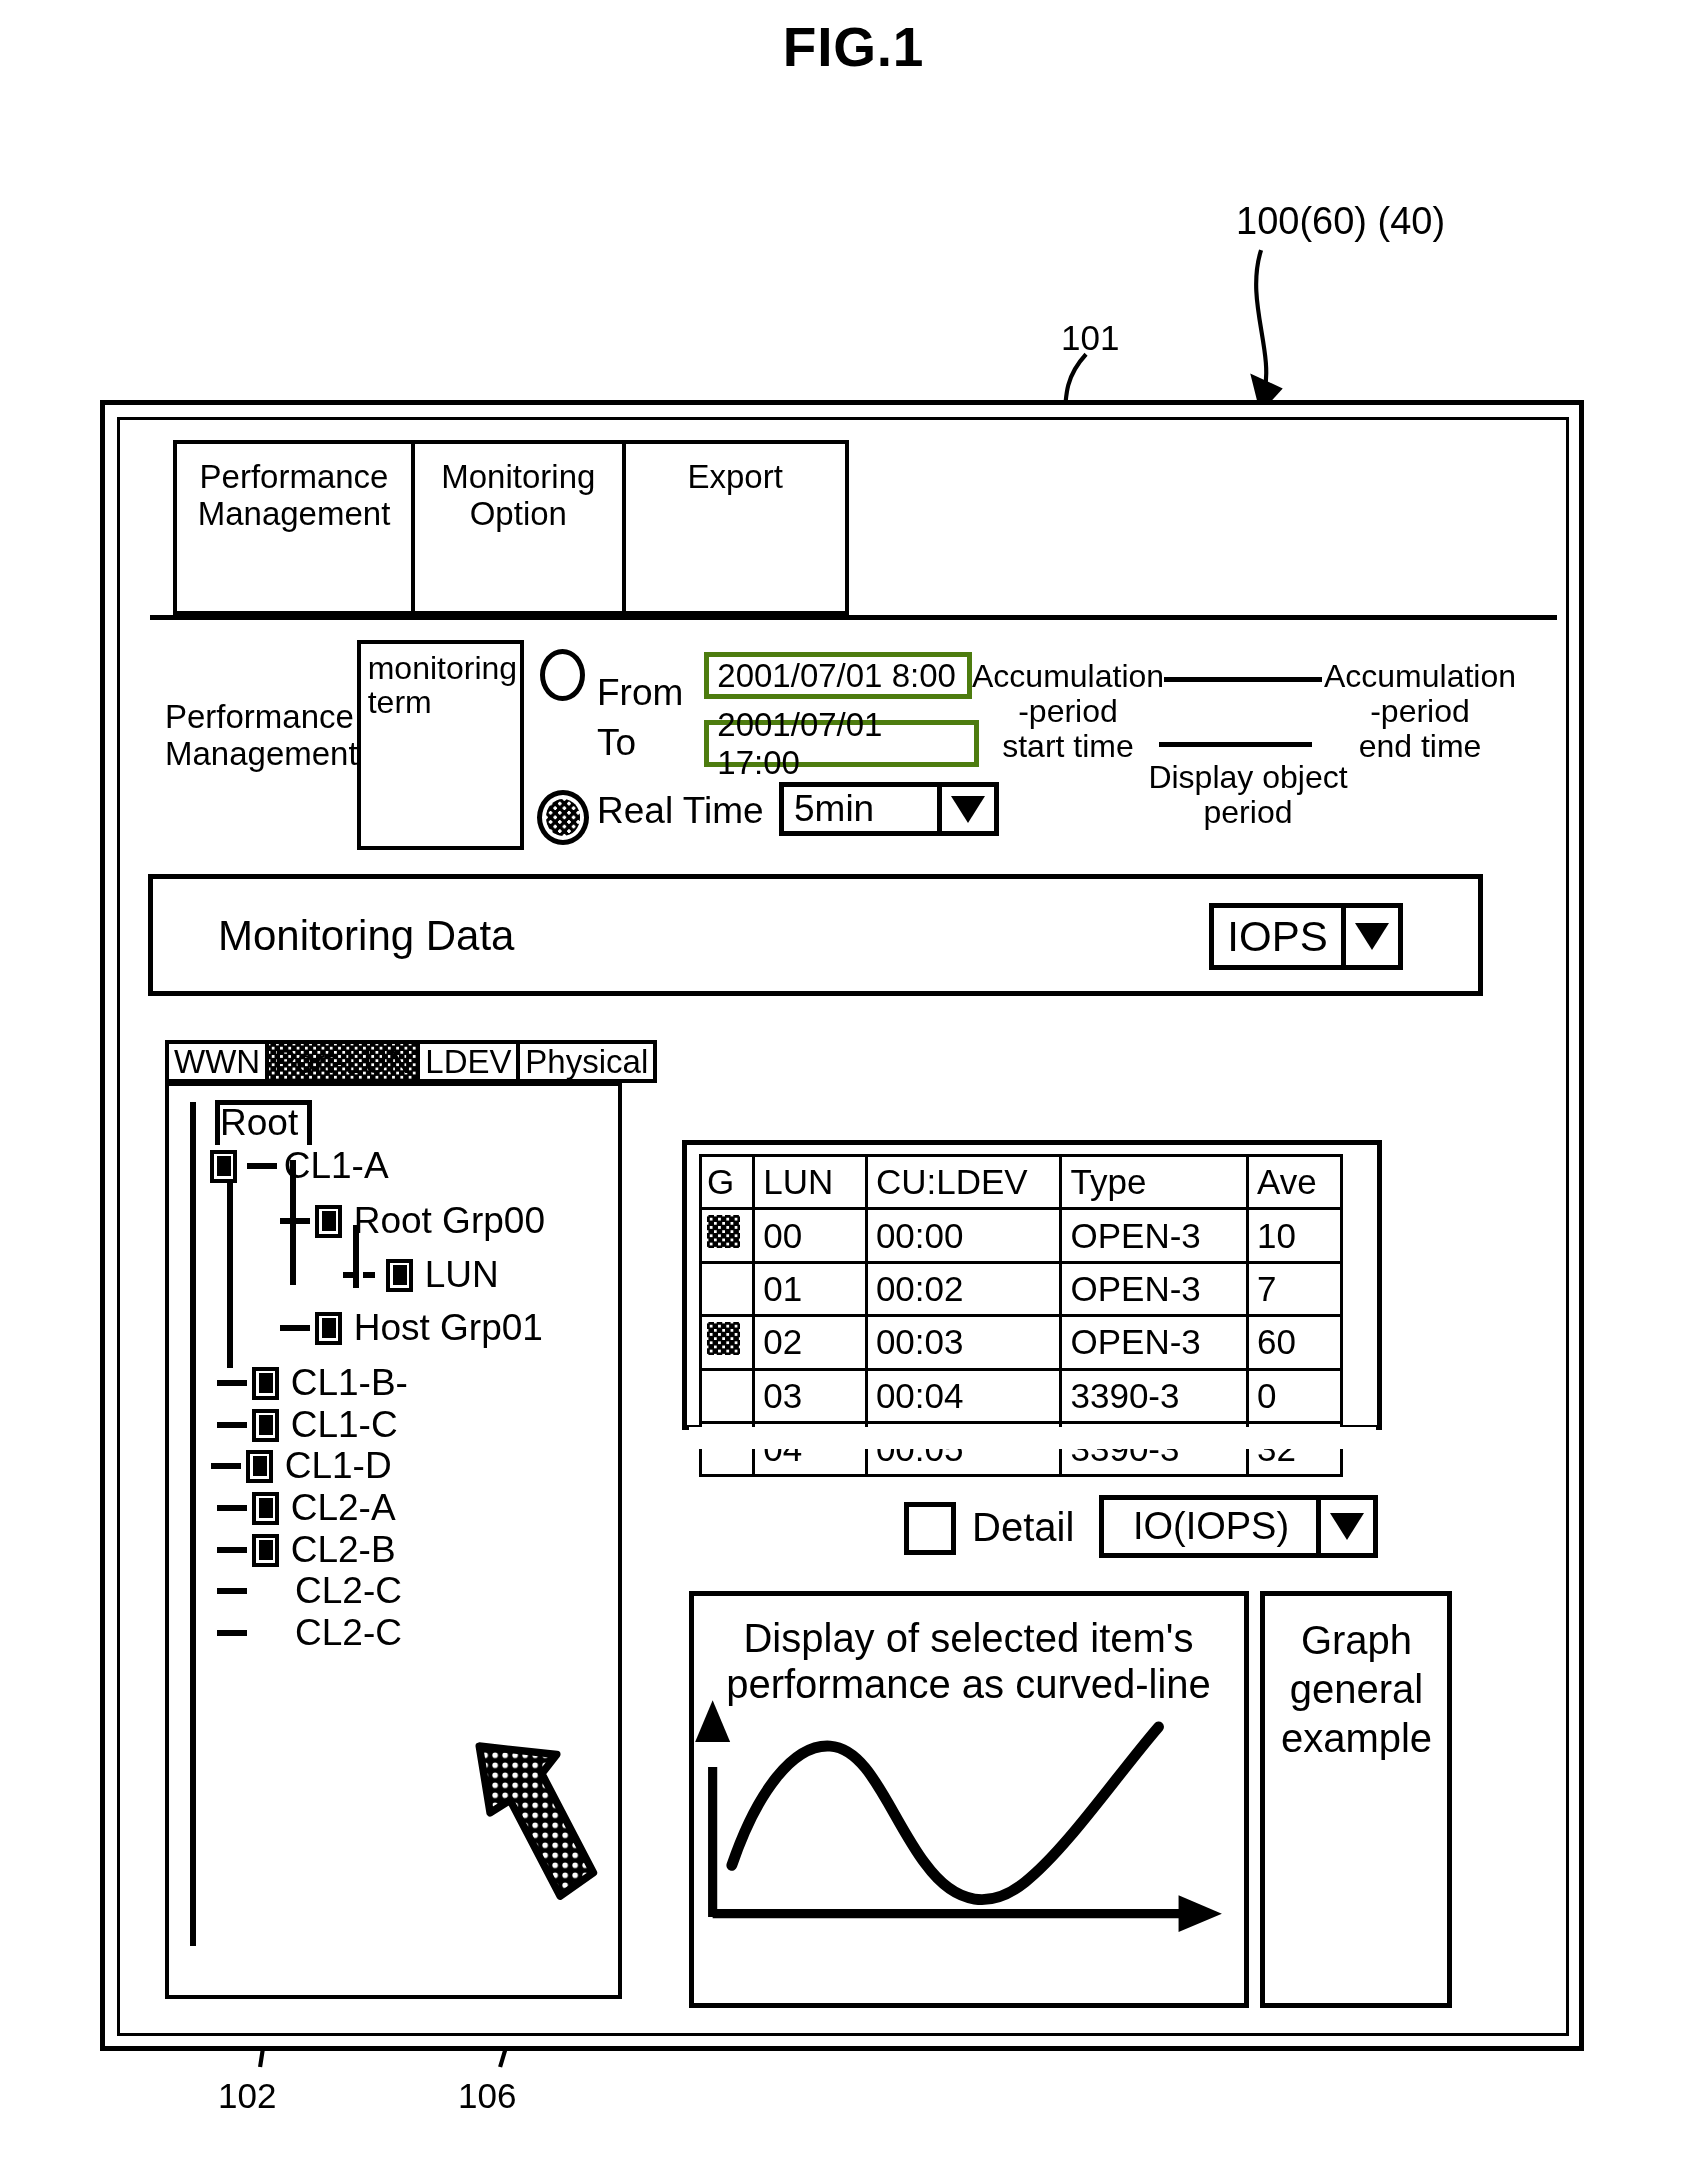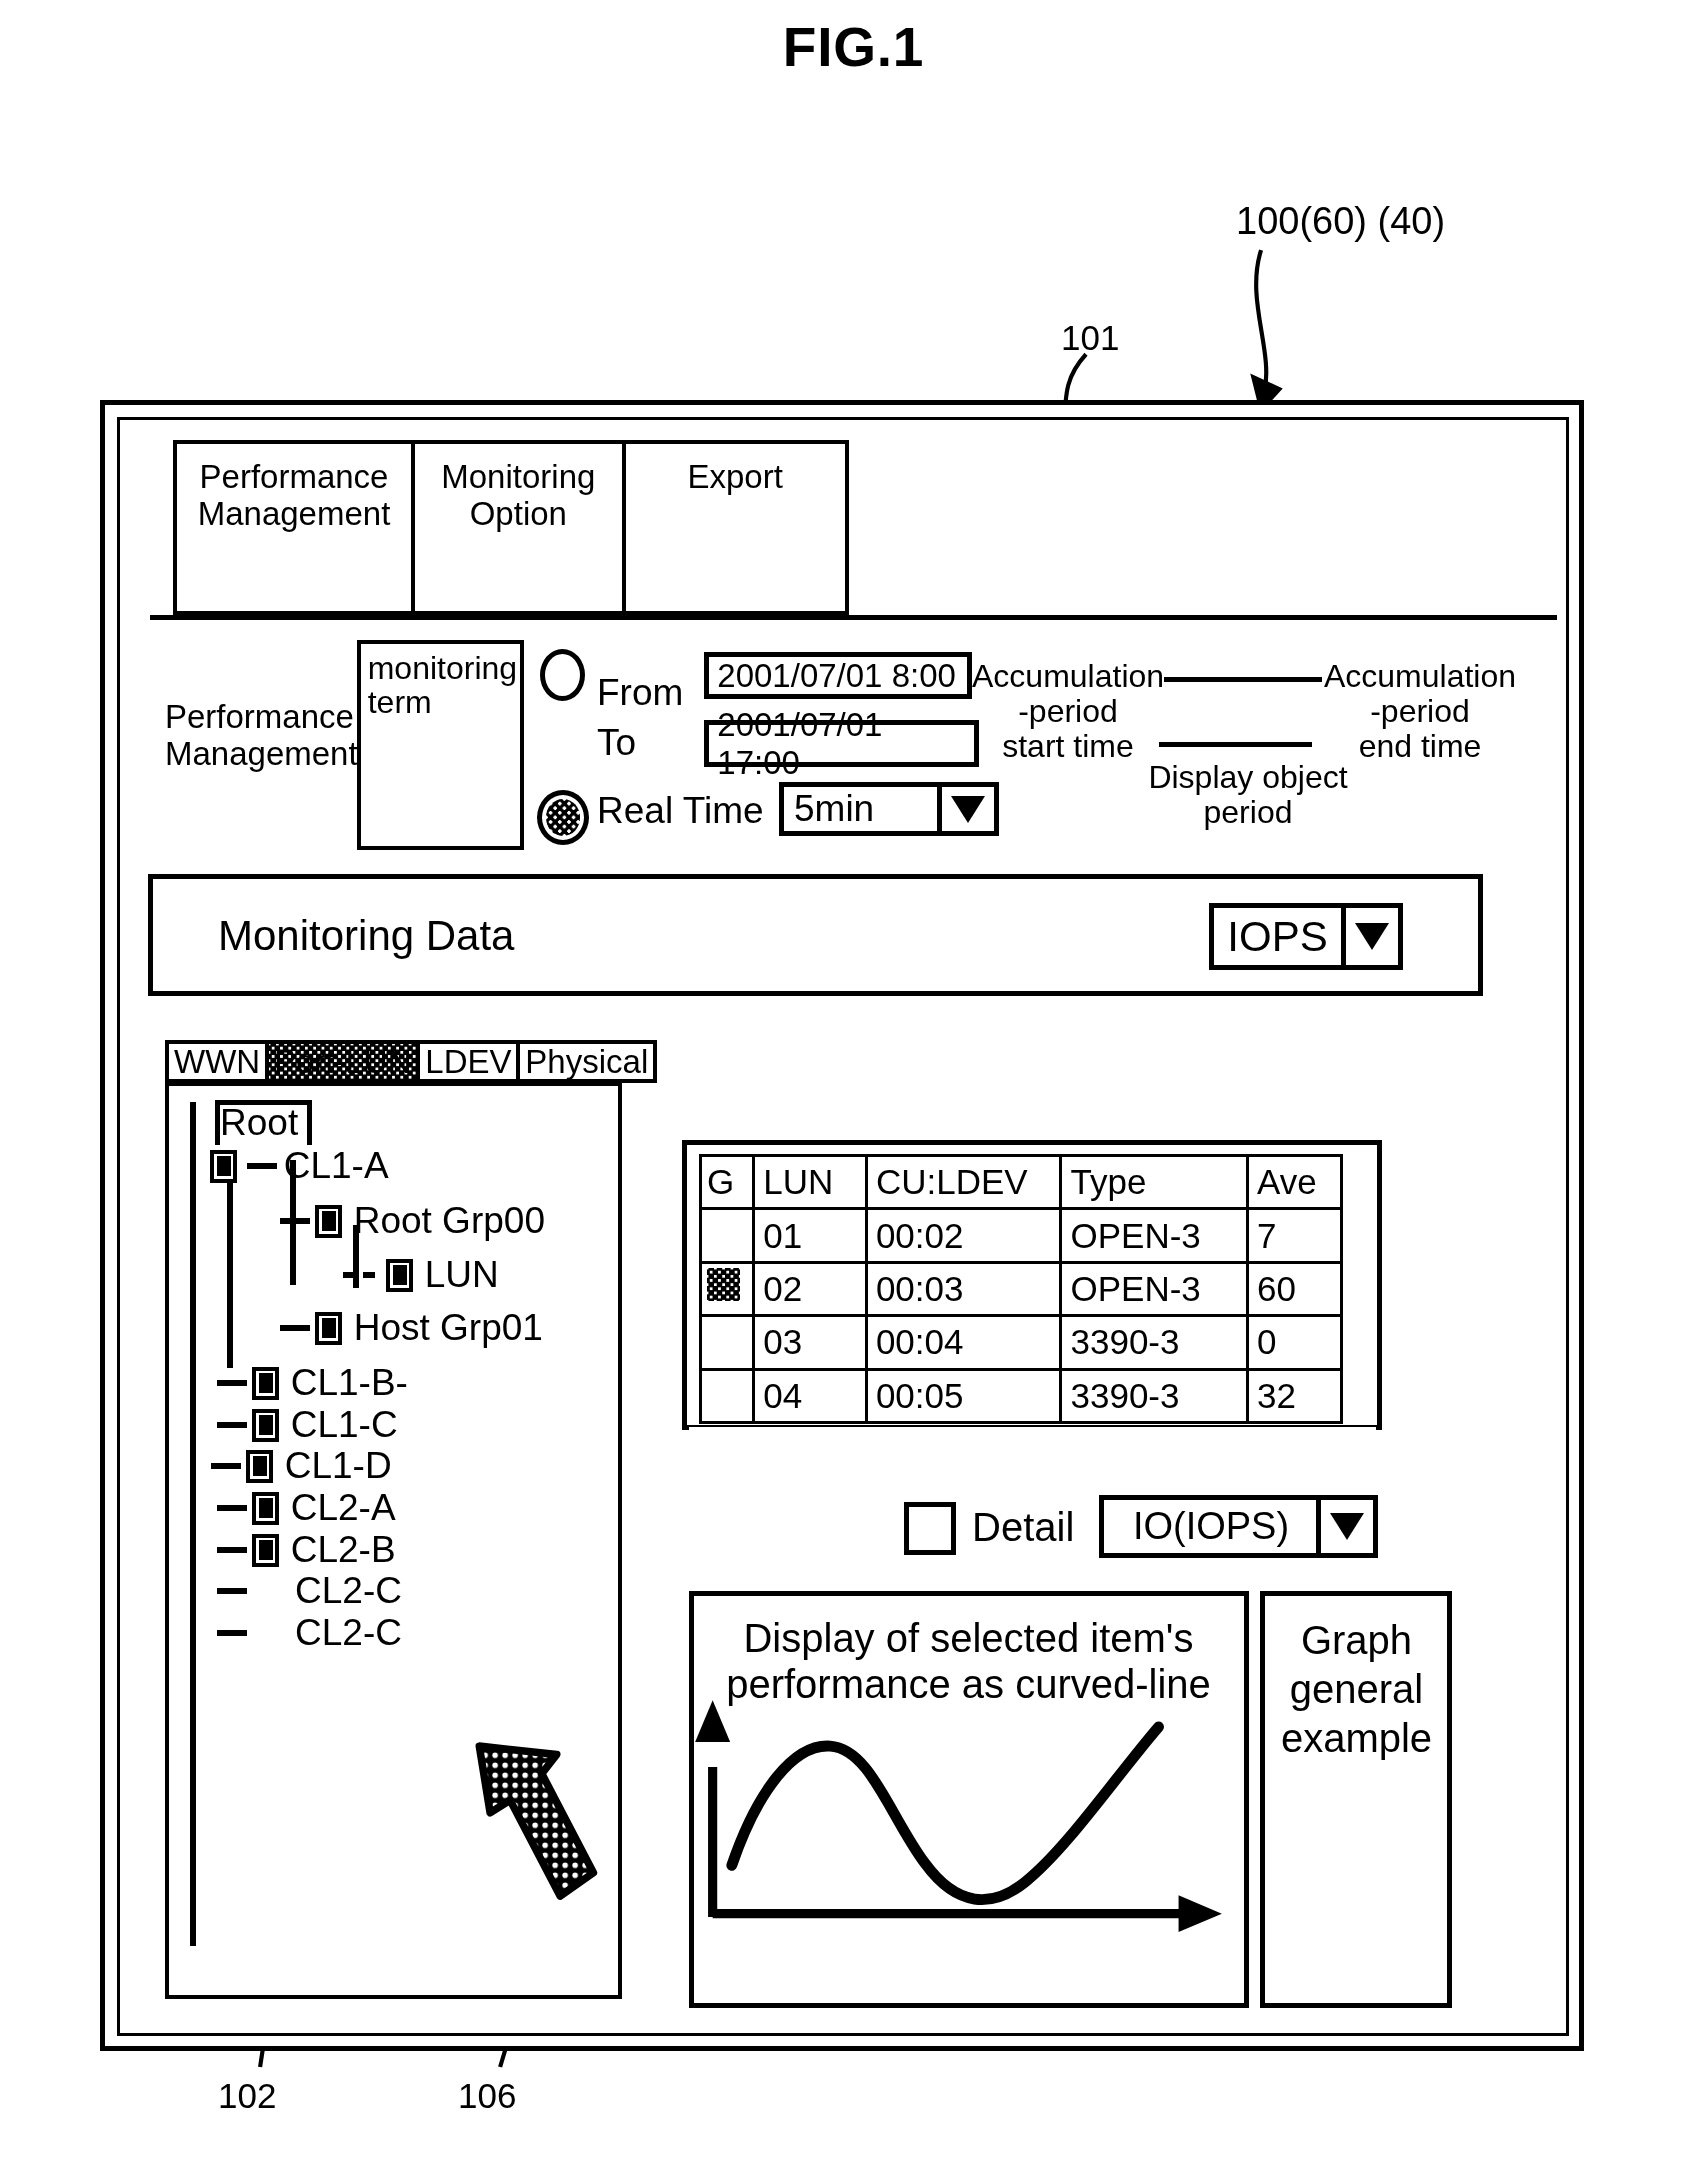--- a/index.html
+++ b/index.html
@@ -140,21 +140,21 @@
   .field-label {
     position: absolute;
     font-size: 37px;
   }
   #label-from { left: 597px; top: 672px; }
   #label-to { left: 597px; top: 722px; }
   #label-realtime { left: 597px; top: 790px; }
 
   .text-field {
     position: absolute;
-    border: 5px solid #000000;
+    border: 5px solid #4d7c0f;
     box-sizing: border-box;
     background: #fff;
     font-size: 33px;
     display: flex;
     align-items: center;
     padding-left: 8.3px;
   }
   #field-from { left: 704px; top: 652px; width: 268px; height: 47px; }
   #field-to   { left: 704px; top: 720px; width: 275px; height: 47px; }
 
@@ -615,20 +615,27 @@
   <thead>
     <tr>
       <th class="col-g">G</th>
       <th class="col-lun">LUN</th>
       <th class="col-culdev">CU:LDEV</th>
       <th class="col-type">Type</th>
       <th class="col-ave">Ave</th>
     </tr>
   </thead>
   <tbody>
+    <tr>
+      <td class="col-g"><span class="g-check"></span></td>
+      <td class="col-lun">00</td>
+      <td class="col-culdev">00:00</td>
+      <td class="col-type">OPEN-3</td>
+      <td class="col-ave">10</td>
+    </tr>
     <tr>
       <td class="col-g"></td>
       <td class="col-lun">01</td>
       <td class="col-culdev">00:02</td>
       <td class="col-type">OPEN-3</td>
       <td class="col-ave">7</td>
     </tr>
     <tr>
       <td class="col-g"><span class="g-check"></span></td>
       <td class="col-lun">02</td>

